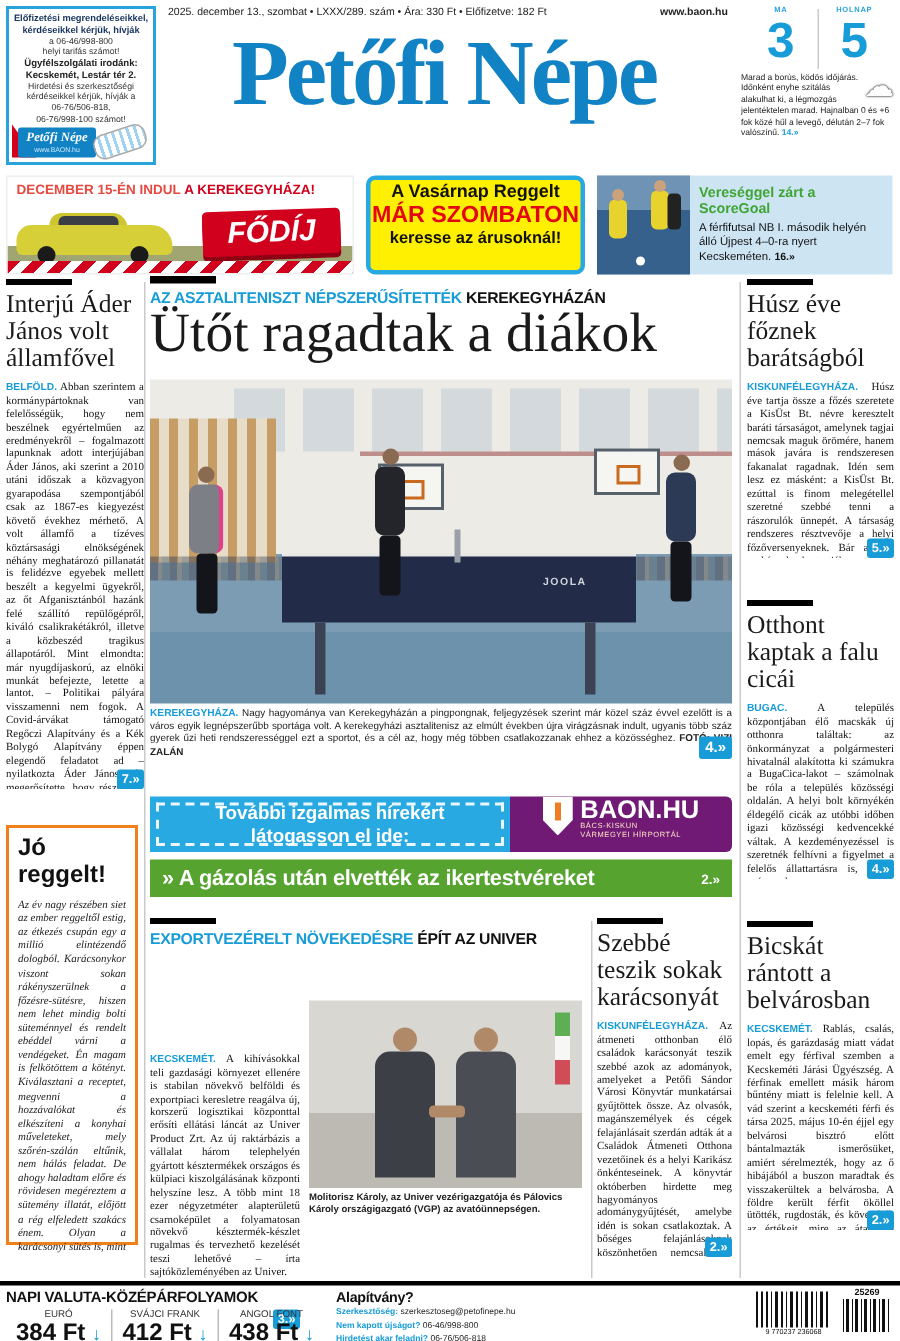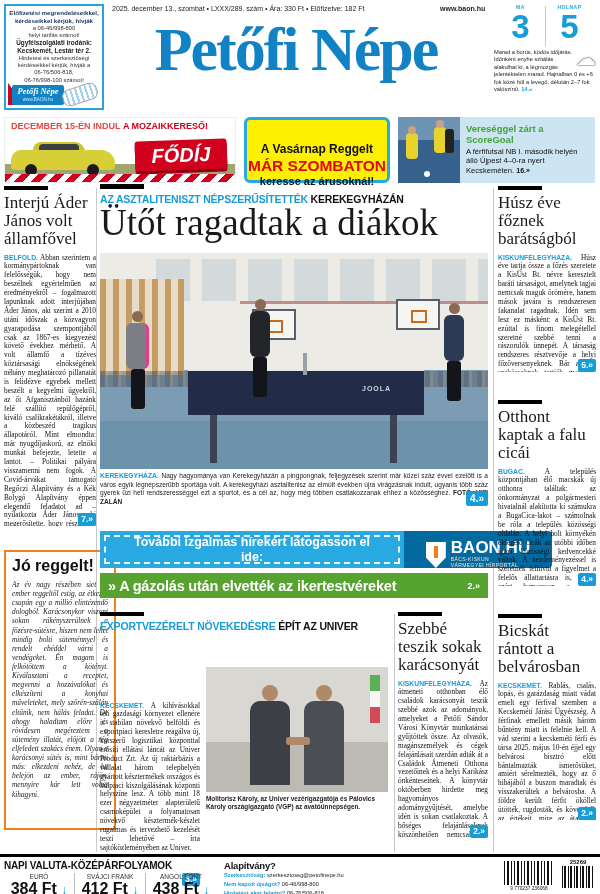--- a/index.html
+++ b/index.html
@@ -47,21 +47,21 @@
           background:repeating-linear-gradient(135deg,#d1001c 0 6px,#fff 6px 12px);}
   .car{position:absolute;left:6px;top:24px;width:108px;height:34px;}
   .car-body{position:absolute;left:0;top:8px;width:104px;height:20px;background:#d6cf37;border-radius:10px 14px 4px 4px;}
   .car-roof{position:absolute;left:22px;top:0;width:52px;height:14px;background:#cdc630;border-radius:8px 10px 0 0;}
   .car-win{position:absolute;left:28px;top:2px;width:40px;height:10px;background:#3a3f45;border-radius:4px;}
   .car-wheel{position:absolute;bottom:0;width:12px;height:12px;background:#1a1a1a;border-radius:50%;}
   .mz-badge{position:absolute;right:8px;top:22px;width:92px;height:30px;background:#d1001c;color:#fff;
             font-style:italic;font-weight:bold;font-size:20px;text-align:center;line-height:30px;
             border-radius:3px;transform:rotate(-2deg);box-shadow:0 3px 0 #8e0013;}
   .sunday{left:244px;top:117px;width:146px;height:66px;background:#ffef00;border:3px solid #27a9e1;
-          border-radius:6px;box-sizing:border-box;text-align:center;padding-top:22px;}
+          border-radius:6px;box-sizing:border-box;text-align:center;padding-top:0;}
   .sun1{font-size:12px;font-weight:bold;color:#111;}
   .sun2{font-size:15.5px;font-weight:bold;color:#e30613;line-height:1.25;}
   .sun3{font-size:11px;font-weight:bold;color:#111;}
   .futsal{left:398px;top:117px;width:197px;height:66px;background:#cde4f2;display:flex;}
   .fut-photo{position:relative;width:62px;height:66px;background:linear-gradient(#6e93b5 0 35%,#35618c 35% 100%);overflow:hidden;flex:none;}
   .fut-p{position:absolute;width:12px;height:26px;background:#e8d22e;border-radius:4px;}
   .fut-p::before{content:"";position:absolute;left:2px;top:-7px;width:8px;height:8px;border-radius:50%;background:#caa27c;}
   .fut-ref{position:absolute;width:9px;height:24px;background:#222;border-radius:3px;right:6px;top:12px;}
   .fut-ball{position:absolute;left:26px;bottom:6px;width:6px;height:6px;background:#fff;border-radius:50%;}
   .fut-txt{padding:6px 5px 0 6px;}
@@ -78,21 +78,21 @@
   .bodytxt{font-family:"Liberation Serif",serif;font-size:7.3px;line-height:1.22;text-align:justify;color:#111;
            overflow:hidden;position:relative;hyphens:auto;-webkit-hyphens:auto;}
   .loc{font-family:"Liberation Sans",sans-serif;font-weight:bold;color:#189cd8;font-size:6.8px;}
   .pgref{position:absolute;right:0;bottom:0;background:#189cd8;color:#fff;font-family:"Liberation Sans",sans-serif;
          font-weight:bold;font-size:8.5px;padding:1px 3px;border-radius:2px;}
   .kicker{font-weight:bold;font-size:10.5px;letter-spacing:-0.2px;color:#111;}
   .kicker .kb{color:#189cd8;}
 
   .art-interju{left:4px;top:186px;width:92px;}
   .art-interju .bodytxt{height:272px;}
-  .joreggelt{left:4px;top:550px;width:112px;height:280px;border:2px solid #f08019;box-sizing:border-box;padding:5px 6px;}
+  .joreggelt{left:4px;top:550px;width:88px;height:280px;border:2px solid #f08019;box-sizing:border-box;padding:5px 6px;}
   .jr-title{font-size:16px;font-weight:bold;color:#111;margin:0 0 5px 0;}
   .jr-body{font-family:"Liberation Serif",serif;font-style:italic;font-size:7.3px;line-height:1.25;
            text-align:justify;color:#222;height:238px;overflow:hidden;}
 
   .main-kicker{left:100px;top:193px;}
   .main-headline{left:100px;top:204px;width:388px;margin:0;font-family:"Liberation Serif",serif;
                  font-weight:normal;font-size:37px;color:#1a1a1a;line-height:1.05;}
   .photo-main{left:100px;top:253px;width:388px;height:216px;overflow:hidden;
               background:linear-gradient(#ecebe6 0 54%,#7b9cb3 54% 78%,#6d92ab 78% 100%);}
   .gym-windows{position:absolute;left:56px;top:6px;right:0;height:42px;
@@ -111,25 +111,25 @@
   .tt-leg{position:absolute;top:162px;width:7px;height:48px;background:#3a4254;}
   .player{position:absolute;}
   .pl-head{width:11px;height:11px;border-radius:50%;background:#8a6a50;margin:0 auto;}
   .pl-body{width:20px;height:46px;border-radius:6px;margin-top:1px;}
   .pl-legs{width:14px;height:40px;background:#14151a;margin:0 auto;border-radius:3px;}
   .caption-main{left:100px;top:472px;width:388px;font-size:6.6px;line-height:1.3;color:#222;text-align:justify;position:relative;}
   .caption-main .loc{font-size:6.8px;}
   .cap-credit{font-weight:bold;}
   .cap-ref{position:absolute;right:0;bottom:1px;background:#189cd8;color:#fff;font-weight:bold;font-size:10px;padding:1px 4px;border-radius:2px;}
 
-  .baon{left:100px;top:531px;width:452px;height:37px;display:flex;}
+  .baon{left:100px;top:531px;width:388px;height:37px;display:flex;}
   .baon-blue{flex:1;background:#29a9e1;position:relative;display:flex;align-items:center;justify-content:center;}
   .baon-dash{position:absolute;left:4px;top:4px;right:4px;bottom:4px;border:2px dashed #fff;opacity:.9;}
   .baon-text{position:relative;color:#fff;font-weight:bold;font-size:12.5px;text-align:center;line-height:1.2;width:85%;}
-  .baon-orange{width:148px;background:#0369a1;display:flex;align-items:flex-end;justify-content:center;border-radius:0 4px 4px 0;}
+  .baon-orange{width:148px;background:#701a75;display:flex;align-items:flex-start;justify-content:center;border-radius:0 4px 4px 0;}
   .shield{width:20px;height:26px;background:#fff;clip-path:polygon(0 0,100% 0,100% 60%,50% 100%,0 60%);margin-right:5px;position:relative;}
   .shield::after{content:"";position:absolute;left:8px;top:4px;width:4px;height:12px;background:#ef7d23;}
   .baon-brand{color:#fff;font-weight:bold;font-size:17px;line-height:1;}
   .baon-sub{color:#ffe2c4;font-size:5px;line-height:1.25;letter-spacing:.4px;}
 
   .greenstrip{left:100px;top:573px;width:388px;height:25px;background:#56a330;color:#fff;
               display:flex;align-items:center;padding:0 8px;box-sizing:border-box;}
   .gs-text{font-weight:bold;font-size:14.5px;flex:1;letter-spacing:-0.2px;}
   .gs-ref{font-weight:bold;font-size:9px;}
 
@@ -224,21 +224,21 @@
     </div>
     <div class="w-text">
       <span class="w-cloud">☁</span><span>Marad a borús, ködös időjárás. Időnként enyhe szitálás alakulhat ki, a légmozgás jelentéktelen marad. Hajnalban 0 és +6 fok közé hűl a levegő, délután 2–7 fok valószínű.</span>
       <span class="w-ref">14.»</span>
     </div>
   </div>
 
   <div class="abs mozaik">
     <div class="mz-kick">
       <span>DECEMBER 15-ÉN INDUL</span>
-      <b>A MOZAIKKERESŐ!</b>
+      <b>A KEREKEGYHÁZA!</b>
     </div>
     <div class="mz-stripe"></div>
     <div class="car">
       <div class="car-roof"></div>
       <div class="car-win"></div>
       <div class="car-body"></div>
       <div class="car-wheel" style="left:14px;"></div>
       <div class="car-wheel" style="left:76px;"></div>
     </div>
     <div class="mz-badge">FŐDÍJ</div>

